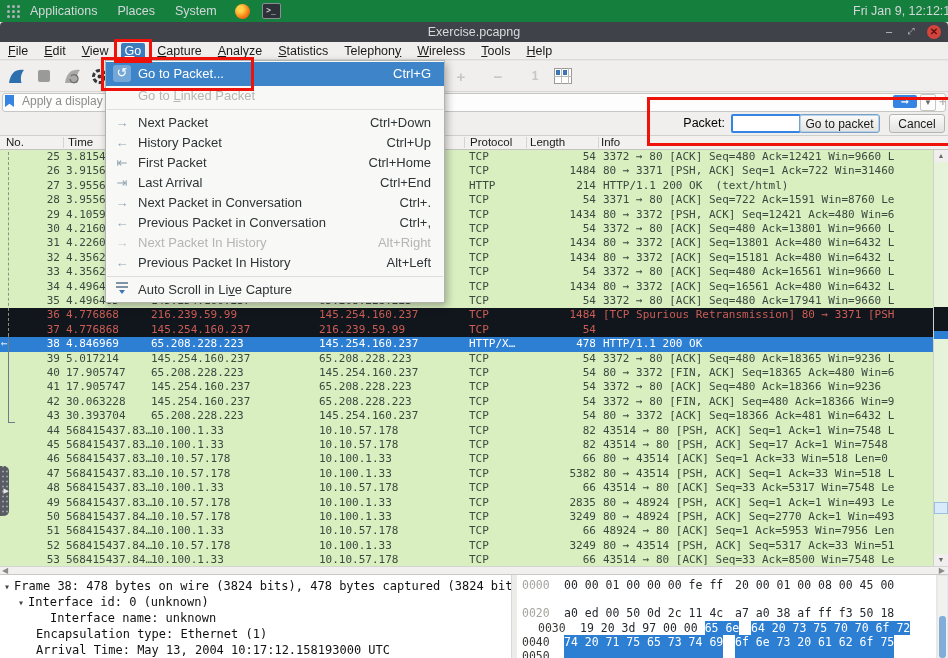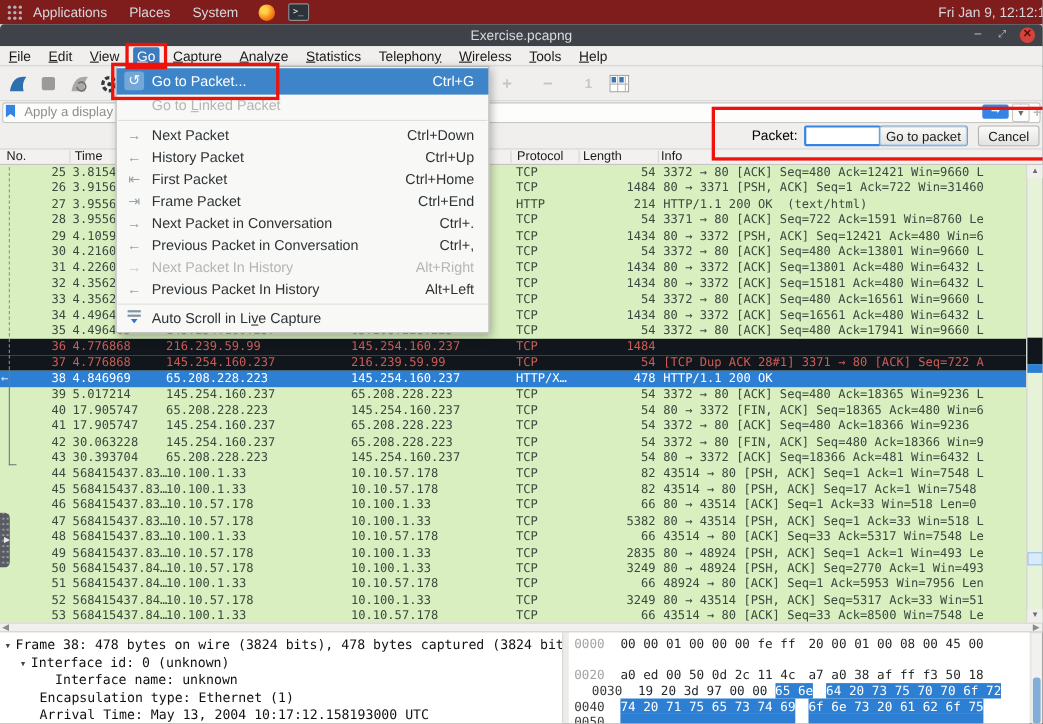--- a/index.html
+++ b/index.html
@@ -1,19 +1,19 @@
 <!DOCTYPE html>
 <html><head>
 <meta charset="utf-8">
 <style>
   html,body{margin:0;padding:0;background:#222;}
   #screen{position:relative;width:948px;height:658px;overflow:hidden;background:#e8e8e6;
     font-family:"Liberation Sans",sans-serif;-webkit-font-smoothing:antialiased;}
   
-  #topbar{position:absolute;left:0;top:0;width:948px;height:22px;background:#7f1d1d;color:#d4d7db;
+  #topbar{position:absolute;left:0;top:0;width:948px;height:22px;background:#15803d;color:#d4d7db;
     display:flex;align-items:center;font-size:12.5px;}
   .tb-item{padding:0 10px;height:22px;line-height:22px;}
   #grid-dots{width:13px;height:13px;margin-left:7px;display:grid;grid-template-columns:repeat(3,1fr);gap:2px;}
   #grid-dots i{width:3px;height:3px;border-radius:50%;background:#aeb2b8;}
   #ff-icon{width:15px;height:15px;border-radius:50%;margin-left:8px;
     background:radial-gradient(circle at 35% 35%, #ffd24a 20%, #f57d12 60%, #d9480f 100%);}
   #term-icon{width:17px;height:14px;margin-left:12px;background:#2d3138;border:1px solid #8a8f96;border-radius:2px;
     color:#e8e8e6;font-size:8px;line-height:13px;text-align:center;font-family:"DejaVu Sans Mono",monospace;}
   #clock{position:absolute;right:0px;top:0;height:22px;line-height:22px;white-space:nowrap;overflow:hidden;width:95px;}
   
@@ -238,22 +238,22 @@
       <div class="prow" style="top: 14.4px;"><span class="c-no">26</span><span class="c-time">3.9156</span><span class="c-src"></span><span class="c-dst"></span><span class="c-proto">TCP</span><span class="c-len">1484</span><span class="c-info">80 → 3371 [PSH, ACK] Seq=1 Ack=722 Win=31460</span></div>
       <div class="prow" style="top: 28.8px;"><span class="c-no">27</span><span class="c-time">3.9556</span><span class="c-src"></span><span class="c-dst"></span><span class="c-proto">HTTP</span><span class="c-len">214</span><span class="c-info">HTTP/1.1 200 OK  (text/html)</span></div>
       <div class="prow" style="top: 43.2px;"><span class="c-no">28</span><span class="c-time">3.9556</span><span class="c-src"></span><span class="c-dst"></span><span class="c-proto">TCP</span><span class="c-len">54</span><span class="c-info">3371 → 80 [ACK] Seq=722 Ack=1591 Win=8760 Le</span></div>
       <div class="prow" style="top: 57.6px;"><span class="c-no">29</span><span class="c-time">4.1059</span><span class="c-src"></span><span class="c-dst"></span><span class="c-proto">TCP</span><span class="c-len">1434</span><span class="c-info">80 → 3372 [PSH, ACK] Seq=12421 Ack=480 Win=6</span></div>
       <div class="prow" style="top: 72px;"><span class="c-no">30</span><span class="c-time">4.2160</span><span class="c-src"></span><span class="c-dst"></span><span class="c-proto">TCP</span><span class="c-len">54</span><span class="c-info">3372 → 80 [ACK] Seq=480 Ack=13801 Win=9660 L</span></div>
       <div class="prow" style="top: 86.4px;"><span class="c-no">31</span><span class="c-time">4.2260</span><span class="c-src"></span><span class="c-dst"></span><span class="c-proto">TCP</span><span class="c-len">1434</span><span class="c-info">80 → 3372 [ACK] Seq=13801 Ack=480 Win=6432 L</span></div>
       <div class="prow" style="top: 100.8px;"><span class="c-no">32</span><span class="c-time">4.3562</span><span class="c-src"></span><span class="c-dst"></span><span class="c-proto">TCP</span><span class="c-len">1434</span><span class="c-info">80 → 3372 [ACK] Seq=15181 Ack=480 Win=6432 L</span></div>
       <div class="prow" style="top: 115.2px;"><span class="c-no">33</span><span class="c-time">4.3562</span><span class="c-src"></span><span class="c-dst"></span><span class="c-proto">TCP</span><span class="c-len">54</span><span class="c-info">3372 → 80 [ACK] Seq=480 Ack=16561 Win=9660 L</span></div>
       <div class="prow" style="top: 129.6px;"><span class="c-no">34</span><span class="c-time">4.496465</span><span class="c-src">65.208.228.223</span><span class="c-dst">145.254.160.237</span><span class="c-proto">TCP</span><span class="c-len">1434</span><span class="c-info">80 → 3372 [ACK] Seq=16561 Ack=480 Win=6432 L</span></div>
       <div class="prow" style="top: 144px;"><span class="c-no">35</span><span class="c-time">4.496465</span><span class="c-src">145.254.160.237</span><span class="c-dst">65.208.228.223</span><span class="c-proto">TCP</span><span class="c-len">54</span><span class="c-info">3372 → 80 [ACK] Seq=480 Ack=17941 Win=9660 L</span></div>
-      <div class="prow bad" style="top: 158.4px;"><span class="c-no">36</span><span class="c-time">4.776868</span><span class="c-src">216.239.59.99</span><span class="c-dst">145.254.160.237</span><span class="c-proto">TCP</span><span class="c-len">1484</span></div>
-      <div class="prow bad" style="top: 172.8px;"><span class="c-no">37</span><span class="c-time">4.776868</span><span class="c-src">145.254.160.237</span><span class="c-dst">216.239.59.99</span><span class="c-proto">TCP</span><span class="c-len">54</span><span class="c-info">[TCP Dup ACK 28#1] 3371 → 80 [ACK] Seq=722 A</span></div>
+      <div class="prow bad" style="top: 158.4px;"><span class="c-no">36</span><span class="c-time">4.776868</span><span class="c-src">216.239.59.99</span><span class="c-dst">145.254.160.237</span><span class="c-proto">TCP</span><span class="c-len">1484</span><span class="c-info">[TCP Spurious Retransmission] 80 → 3371 [PSH</span></div>
+      <div class="prow bad" style="top: 172.8px;"><span class="c-no">37</span><span class="c-time">4.776868</span><span class="c-src">145.254.160.237</span><span class="c-dst">216.239.59.99</span><span class="c-proto">TCP</span><span class="c-len">54</span></div>
       <div class="prow sel" style="top: 187.2px;"><span class="rowmark">←</span><span class="c-no">38</span><span class="c-time">4.846969</span><span class="c-src">65.208.228.223</span><span class="c-dst">145.254.160.237</span><span class="c-proto">HTTP/X…</span><span class="c-len">478</span><span class="c-info">HTTP/1.1 200 OK</span></div>
       <div class="prow" style="top: 201.6px;"><span class="c-no">39</span><span class="c-time">5.017214</span><span class="c-src">145.254.160.237</span><span class="c-dst">65.208.228.223</span><span class="c-proto">TCP</span><span class="c-len">54</span><span class="c-info">3372 → 80 [ACK] Seq=480 Ack=18365 Win=9236 L</span></div>
       <div class="prow" style="top: 216px;"><span class="c-no">40</span><span class="c-time">17.905747</span><span class="c-src">65.208.228.223</span><span class="c-dst">145.254.160.237</span><span class="c-proto">TCP</span><span class="c-len">54</span><span class="c-info">80 → 3372 [FIN, ACK] Seq=18365 Ack=480 Win=6</span></div>
       <div class="prow" style="top: 230.4px;"><span class="c-no">41</span><span class="c-time">17.905747</span><span class="c-src">145.254.160.237</span><span class="c-dst">65.208.228.223</span><span class="c-proto">TCP</span><span class="c-len">54</span><span class="c-info">3372 → 80 [ACK] Seq=480 Ack=18366 Win=9236</span></div>
       <div class="prow" style="top: 244.8px;"><span class="c-no">42</span><span class="c-time">30.063228</span><span class="c-src">145.254.160.237</span><span class="c-dst">65.208.228.223</span><span class="c-proto">TCP</span><span class="c-len">54</span><span class="c-info">3372 → 80 [FIN, ACK] Seq=480 Ack=18366 Win=9</span></div>
       <div class="prow" style="top: 259.2px;"><span class="c-no">43</span><span class="c-time">30.393704</span><span class="c-src">65.208.228.223</span><span class="c-dst">145.254.160.237</span><span class="c-proto">TCP</span><span class="c-len">54</span><span class="c-info">80 → 3372 [ACK] Seq=18366 Ack=481 Win=6432 L</span></div>
       <div class="prow" style="top: 273.6px;"><span class="c-no">44</span><span class="c-time">568415437.83…</span><span class="c-src">10.100.1.33</span><span class="c-dst">10.10.57.178</span><span class="c-proto">TCP</span><span class="c-len">82</span><span class="c-info">43514 → 80 [PSH, ACK] Seq=1 Ack=1 Win=7548 L</span></div>
       <div class="prow" style="top: 288px;"><span class="c-no">45</span><span class="c-time">568415437.83…</span><span class="c-src">10.100.1.33</span><span class="c-dst">10.10.57.178</span><span class="c-proto">TCP</span><span class="c-len">82</span><span class="c-info">43514 → 80 [PSH, ACK] Seq=17 Ack=1 Win=7548</span></div>
       <div class="prow" style="top: 302.4px;"><span class="c-no">46</span><span class="c-time">568415437.83…</span><span class="c-src">10.10.57.178</span><span class="c-dst">10.100.1.33</span><span class="c-proto">TCP</span><span class="c-len">66</span><span class="c-info">80 → 43514 [ACK] Seq=1 Ack=33 Win=518 Len=0</span></div>
       <div class="prow" style="top: 316.8px;"><span class="c-no">47</span><span class="c-time">568415437.83…</span><span class="c-src">10.10.57.178</span><span class="c-dst">10.100.1.33</span><span class="c-proto">TCP</span><span class="c-len">5382</span><span class="c-info">80 → 43514 [PSH, ACK] Seq=1 Ack=33 Win=518 L</span></div>
@@ -300,21 +300,21 @@
       <div id="hexthumb"></div>
     </div>
 
   <div id="go-menu">
       <div class="gm-item hl"><span class="ic ic-box">↺</span><span>Go to Packet...</span><span class="sc">Ctrl+G</span></div>
       <div class="gm-item dis"><span class="ic"></span><span>Go to <span class="u">L</span>inked Packet</span></div>
       <div class="gm-sep"></div>
       <div class="gm-item"><span class="ic">→</span><span>Next Packet</span><span class="sc">Ctrl+Down</span></div>
       <div class="gm-item"><span class="ic">←</span><span>History Packet</span><span class="sc">Ctrl+Up</span></div>
       <div class="gm-item"><span class="ic">⇤</span><span>First Packet</span><span class="sc">Ctrl+Home</span></div>
-      <div class="gm-item"><span class="ic">⇥</span><span>Frame Packet</span><span class="sc">Ctrl+End</span></div>
+      <div class="gm-item"><span class="ic">⇥</span><span>Last Arrival</span><span class="sc">Ctrl+End</span></div>
       <div class="gm-item"><span class="ic">→</span><span>Next Packet in Conversation</span><span class="sc">Ctrl+.</span></div>
       <div class="gm-item"><span class="ic">←</span><span>Previous Packet in Conversation</span><span class="sc">Ctrl+,</span></div>
       <div class="gm-item dis"><span class="ic">→</span><span>Next Packet In History</span><span class="sc">Alt+Right</span></div>
       <div class="gm-item"><span class="ic">←</span><span>Previous Packet In History</span><span class="sc">Alt+Left</span></div>
       <div class="gm-sep"></div>
       <div class="gm-item"><span class="ic"><svg width="14" height="13" viewBox="0 0 14 13">
             <rect x="1" y="1" width="12" height="2" fill="#7f93a5"></rect>
             <rect x="1" y="5" width="12" height="2" fill="#7f93a5"></rect>
             <path d="M4 9 h6 l-3 4 z" fill="#3a76b5"></path>
           </svg></span><span>Auto Scroll in Li<span class="u">v</span>e Capture</span></div>

